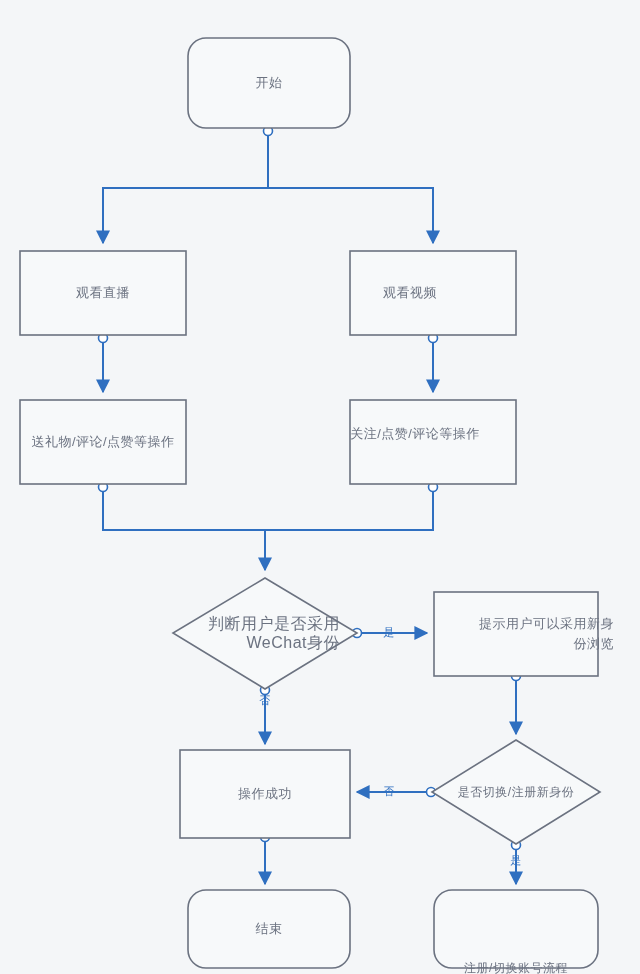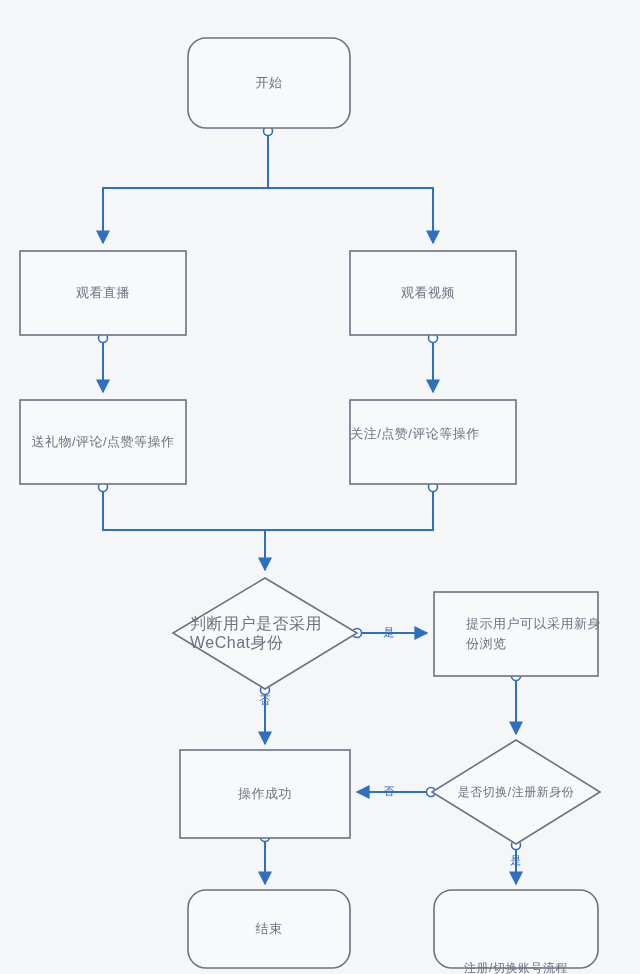--- a/index.html
+++ b/index.html
@@ -20,21 +20,21 @@
     left: 0;
     top: 0;
     width: 640px;
     height: 974px;
   }
   .node-label {
     position: absolute;
     display: flex;
     align-items: center;
     justify-content: center;
-    text-align: left;
+    text-align: right;
     color: #6b7280;
     font-size: 13px;
     line-height: 20px;
     pointer-events: none;
     white-space: pre-line;
     letter-spacing: 0.5px;
   }
   .edge-label {
     position: absolute;
     color: #2f6fc0;
@@ -136,21 +136,21 @@
     <rect x="188" y="890" width="162" height="78" rx="18" ry="18" fill="#f7f9fa" stroke="#6b7280" stroke-width="1.6"></rect>
 
     <rect x="434" y="890" width="164" height="78" rx="18" ry="18" fill="#f7f9fa" stroke="#6b7280" stroke-width="1.6"></rect>
   </g>
 </svg>
 
 <div class="node-label" style="left:188px; top:38px; width:162px; height:90px;">开始</div>
 
 <div class="node-label" style="left:20px; top:251px; width:166px; height:84px;">观看直播</div>
 
-<div class="node-label" style="left:350px; top:251px; width:156px; height:84px;">观看视频</div>
+<div class="node-label" style="left:332px; top:251px; width:156px; height:84px;">观看视频</div>
 
 <div class="node-label" style="left:28px; top:400px; width:150px; height:84px;">送礼物/评论/点赞等操作</div>
 
 <div class="node-label" style="left:340px; top:400px; width:150px; height:68px;">关注/点赞/评论等操作</div>
 
 <div class="node-label" style="left:190px; top:600px; width:150px; height:66px; font-size:16px; line-height:19px;">判断用户是否采用WeChat身份</div>
 
 <div class="node-label" style="left:442px; top:592px; width:148px; height:84px;margin-left:24px;">提示用户可以采用新身份浏览</div>
 
 <div class="node-label" style="left:434px; top:770px; width:164px; height:44px; font-size:12px;">是否切换/注册新身份</div>

